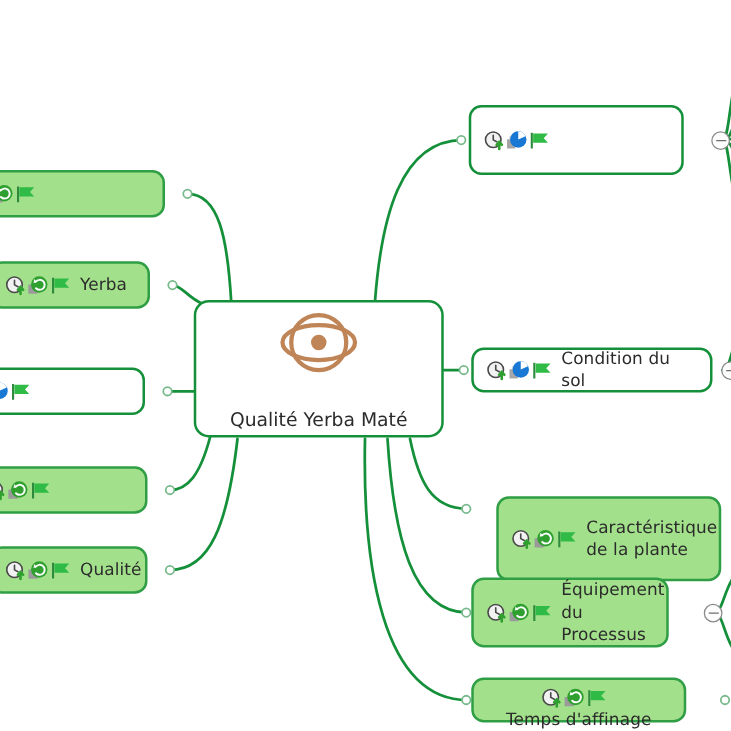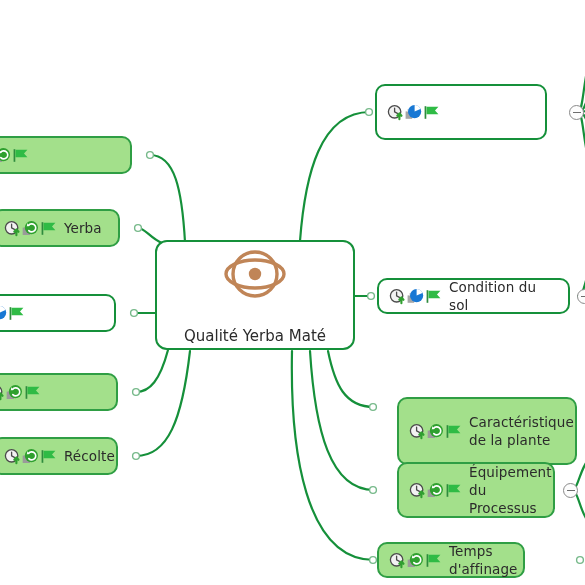--- a/index.html
+++ b/index.html
@@ -230,21 +230,21 @@
             <path d="M5.4 3.2 L7.4 5.6 L4.8 6.4 Z" fill="#ffffff"></path>
           </svg>
         </span>
       <span class="ic">
           <svg viewBox="0 0 17 17">
             <rect x="1.6" y="2.2" width="1.7" height="12.6" fill="#2e8b3d"></rect>
             <path d="M3.5 2.8 L15.4 2.8 L12.0 6.6 L15.4 10.2 L3.5 10.2 Z" fill="#2fbb45"></path>
           </svg>
         </span>
     </span>
-    <span class="label">Récolte</span>
+    <span class="label">Qualité</span>
   </div>
 
   <div class="node" style="left:375px;top:84px;width:172px;height:56px;">
     <span class="icons">
       <span class="ic">
           <svg viewBox="0 0 17 17">
             <circle cx="7.6" cy="7.8" r="6.2" fill="#f2f2f2" stroke="#4a4a4a" stroke-width="1.3"></circle>
             <path d="M7.6 4.2 L7.6 7.9 L10.4 9.4" fill="none" stroke="#4a4a4a" stroke-width="1.3" stroke-linecap="round"></path>
             <path d="M12.4 15.2 L12.4 9.6 M10.3 11.8 L12.4 9.4 L14.5 11.8" fill="none" stroke="#2fa02f" stroke-width="2.1" stroke-linecap="round" stroke-linejoin="round"></path>
           </svg>
@@ -315,21 +315,21 @@
       <span class="ic">
           <svg viewBox="0 0 17 17">
             <rect x="1.6" y="2.2" width="1.7" height="12.6" fill="#2e8b3d"></rect>
             <path d="M3.5 2.8 L15.4 2.8 L12.0 6.6 L15.4 10.2 L3.5 10.2 Z" fill="#2fbb45"></path>
           </svg>
         </span>
     </span>
     <span class="label">Caractéristique de la plante</span>
   </div>
 
-  <div class="node filled" style="left:377px;top:462px;width:158px;height:56px;margin-left:20px;">
+  <div class="node filled" style="left:377px;top:462px;width:158px;height:56px;">
     <span class="icons">
       <span class="ic">
           <svg viewBox="0 0 17 17">
             <circle cx="7.6" cy="7.8" r="6.2" fill="#f2f2f2" stroke="#4a4a4a" stroke-width="1.3"></circle>
             <path d="M7.6 4.2 L7.6 7.9 L10.4 9.4" fill="none" stroke="#4a4a4a" stroke-width="1.3" stroke-linecap="round"></path>
             <path d="M12.4 15.2 L12.4 9.6 M10.3 11.8 L12.4 9.4 L14.5 11.8" fill="none" stroke="#2fa02f" stroke-width="2.1" stroke-linecap="round" stroke-linejoin="round"></path>
           </svg>
         </span>
       <span class="ic">
           <svg viewBox="0 0 17 17">
@@ -343,21 +343,21 @@
           <svg viewBox="0 0 17 17">
             <rect x="1.6" y="2.2" width="1.7" height="12.6" fill="#2e8b3d"></rect>
             <path d="M3.5 2.8 L15.4 2.8 L12.0 6.6 L15.4 10.2 L3.5 10.2 Z" fill="#2fbb45"></path>
           </svg>
         </span>
     </span>
     <span class="label">Équipement du Processus</span>
   </div>
   <div class="collapse" style="left:563px;top:483px;"></div>
 
-  <div class="node filled" style="left:377px;top:542px;width:148px;height:36px;">
+  <div class="node filled" style="left:377px;top:542px;width:172px;height:36px;flex-direction:column;">
     <span class="icons">
       <span class="ic">
           <svg viewBox="0 0 17 17">
             <circle cx="7.6" cy="7.8" r="6.2" fill="#f2f2f2" stroke="#4a4a4a" stroke-width="1.3"></circle>
             <path d="M7.6 4.2 L7.6 7.9 L10.4 9.4" fill="none" stroke="#4a4a4a" stroke-width="1.3" stroke-linecap="round"></path>
             <path d="M12.4 15.2 L12.4 9.6 M10.3 11.8 L12.4 9.4 L14.5 11.8" fill="none" stroke="#2fa02f" stroke-width="2.1" stroke-linecap="round" stroke-linejoin="round"></path>
           </svg>
         </span>
       <span class="ic">
           <svg viewBox="0 0 17 17">

